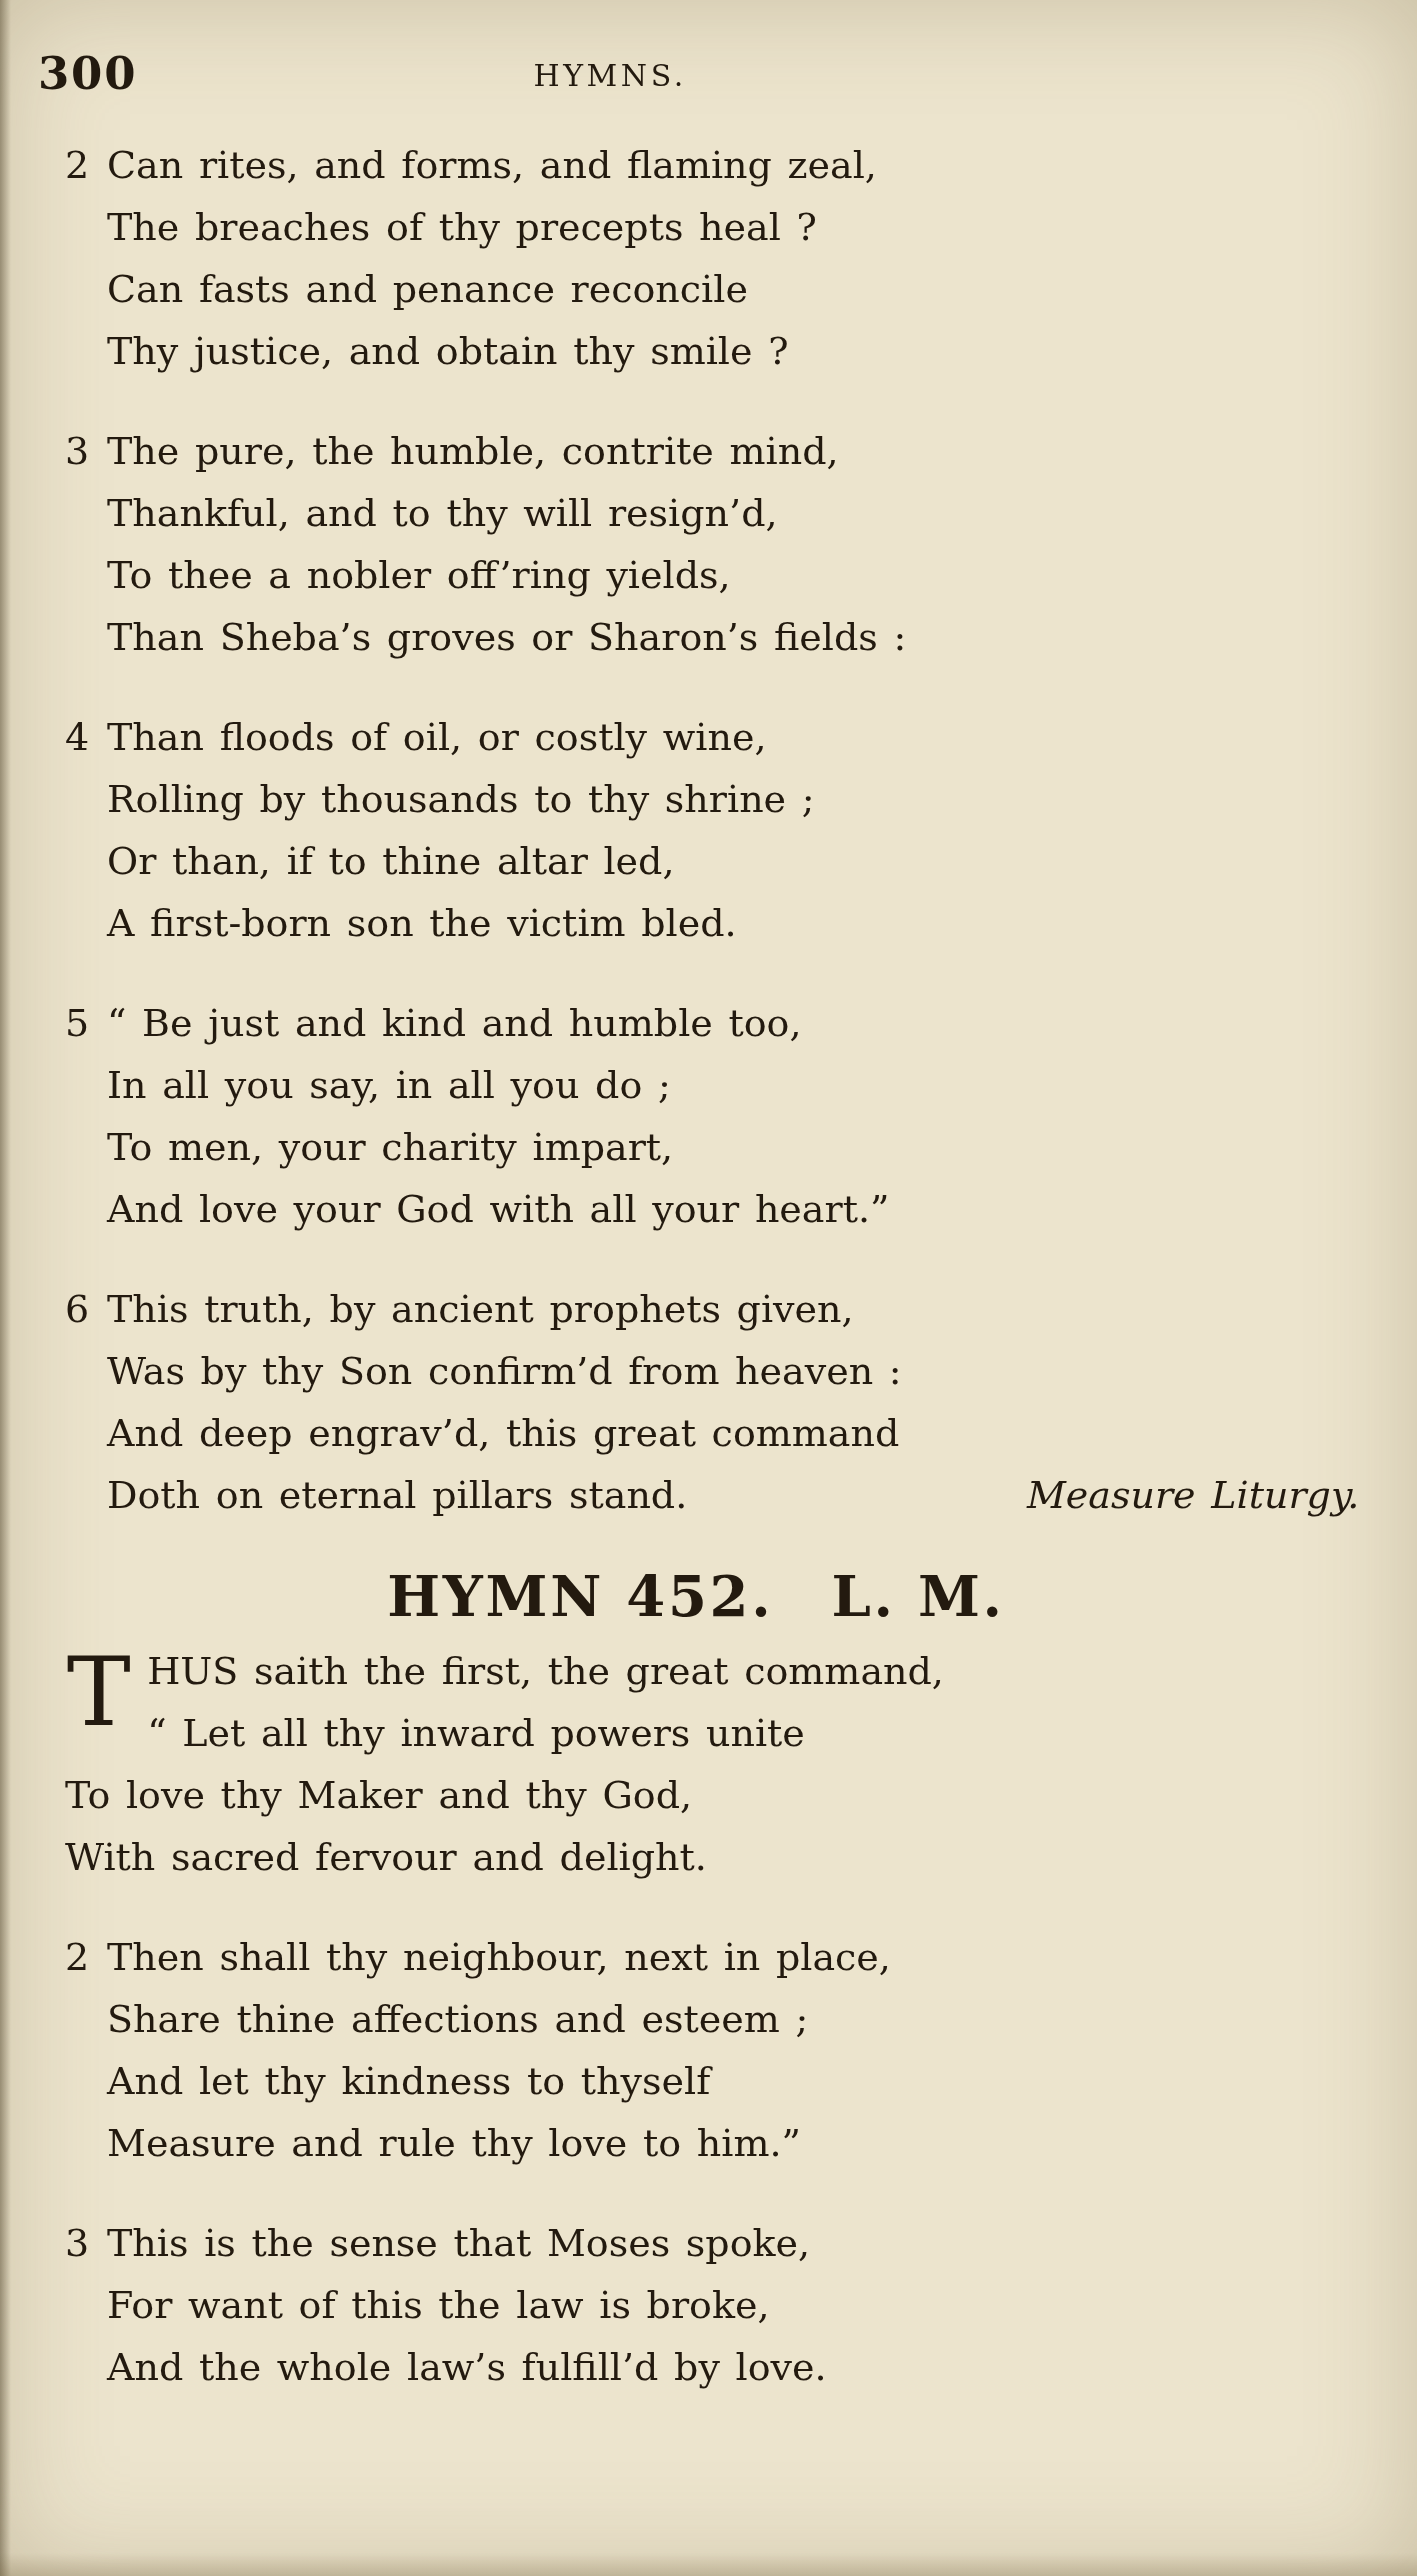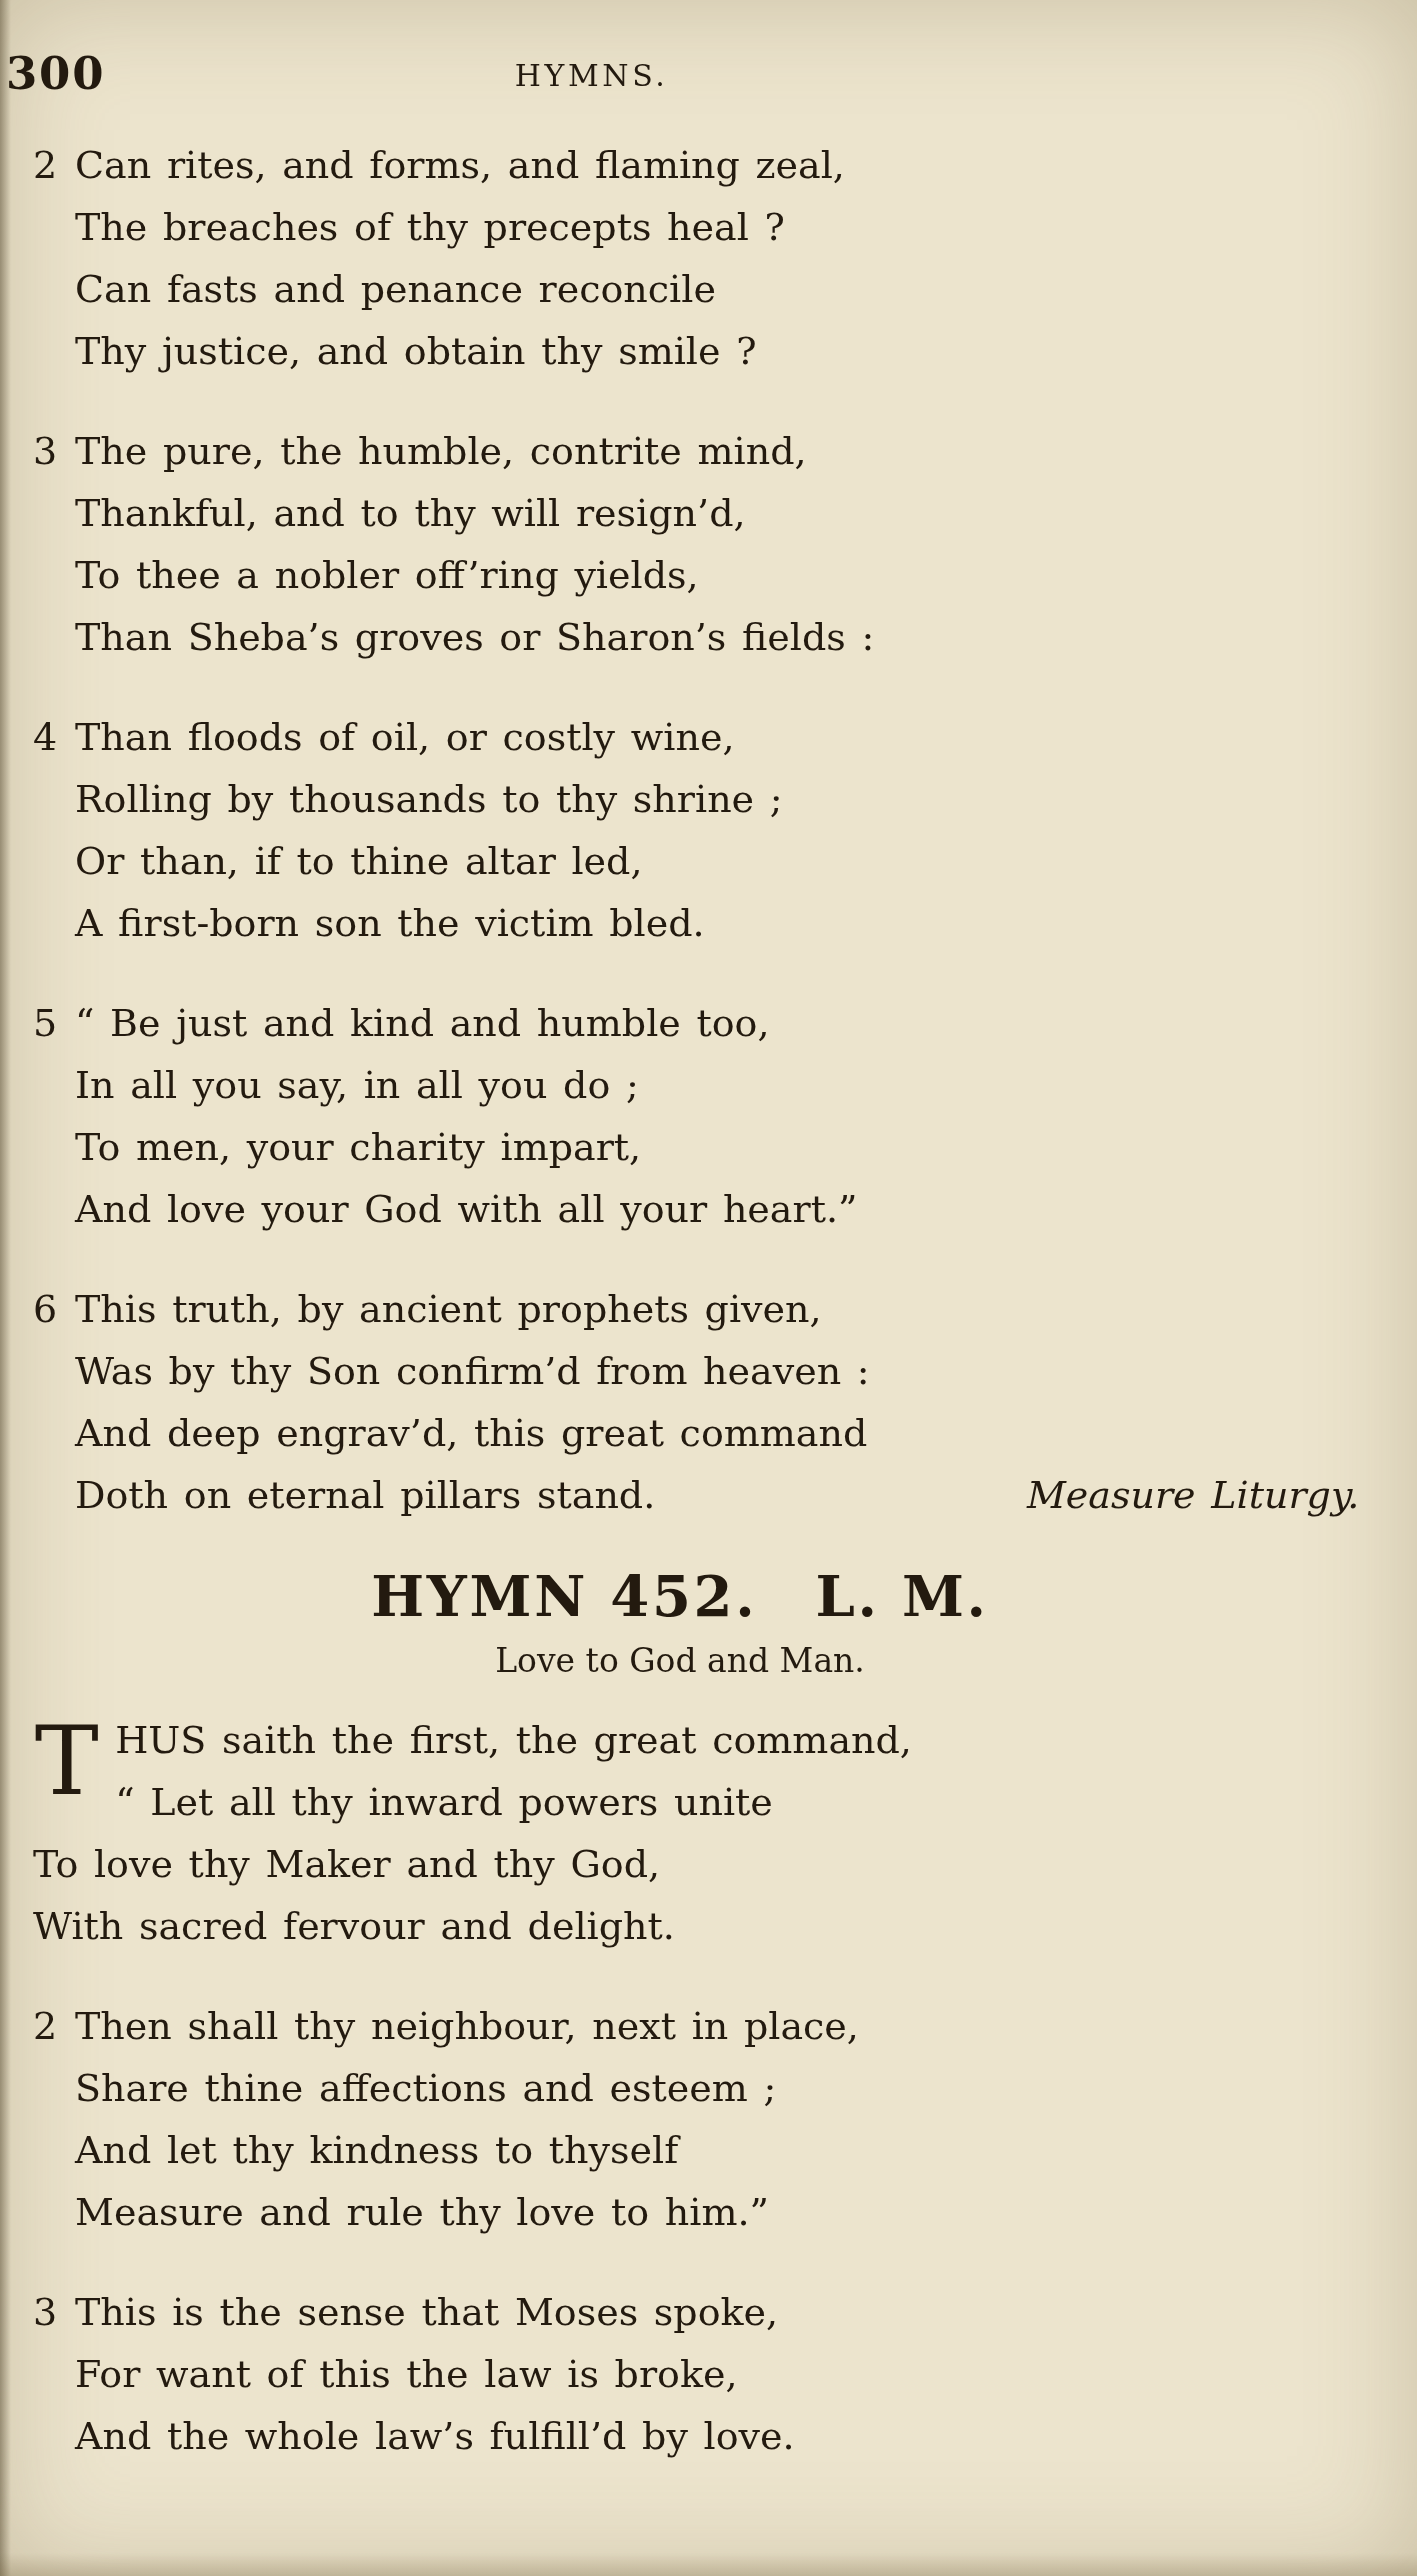--- a/index.html
+++ b/index.html
@@ -5,21 +5,21 @@
   html, body { margin: 0; padding: 0; background: #8a8378; }
   .page {
     position: relative;
     width: 1417px;
     height: 2576px;
     margin: 0 auto;
     background: #ece4cd;
     color: #231a0f;
     font-family: "DejaVu Serif", "Liberation Serif", serif;
     box-sizing: border-box;
-    padding: 47px 54px 0 33px;
+    padding: 47px 54px 0 65px;
     overflow: hidden;
     box-shadow: inset 0 0 109px rgba(110, 92, 55, 0.28);
   }
   .page::before {
     content: "";
     position: absolute;
     left: 0; top: 0; bottom: 0;
     width: 11px;
     background: linear-gradient(to right, rgba(70,58,32,0.45), rgba(70,58,32,0));
     pointer-events: none;
@@ -172,21 +172,20 @@
             <span class="attr">Measure Liturgy.</span>
           </div>
         </div>
       </div>
     </div>
 
   <div class="hymn-heading">
     <span>HYMN 452.</span><span class="meter-gap"></span><span>L. M.</span>
   </div>
 
-  <div class="hymn-subtitle">Love to God and Man.</div>
 
   <div class="first-stanza">
     <span class="dropcap">T</span>
     <div class="lines-flow" id="fs-lines">
       <div class="line">HUS saith the first, the great command,</div>
     <div class="line">“ Let all thy inward powers unite</div>
         <div class="line">To love thy Maker and thy God,</div>
         <div class="line">With sacred fervour and delight.</div>
       </div>
   </div>

